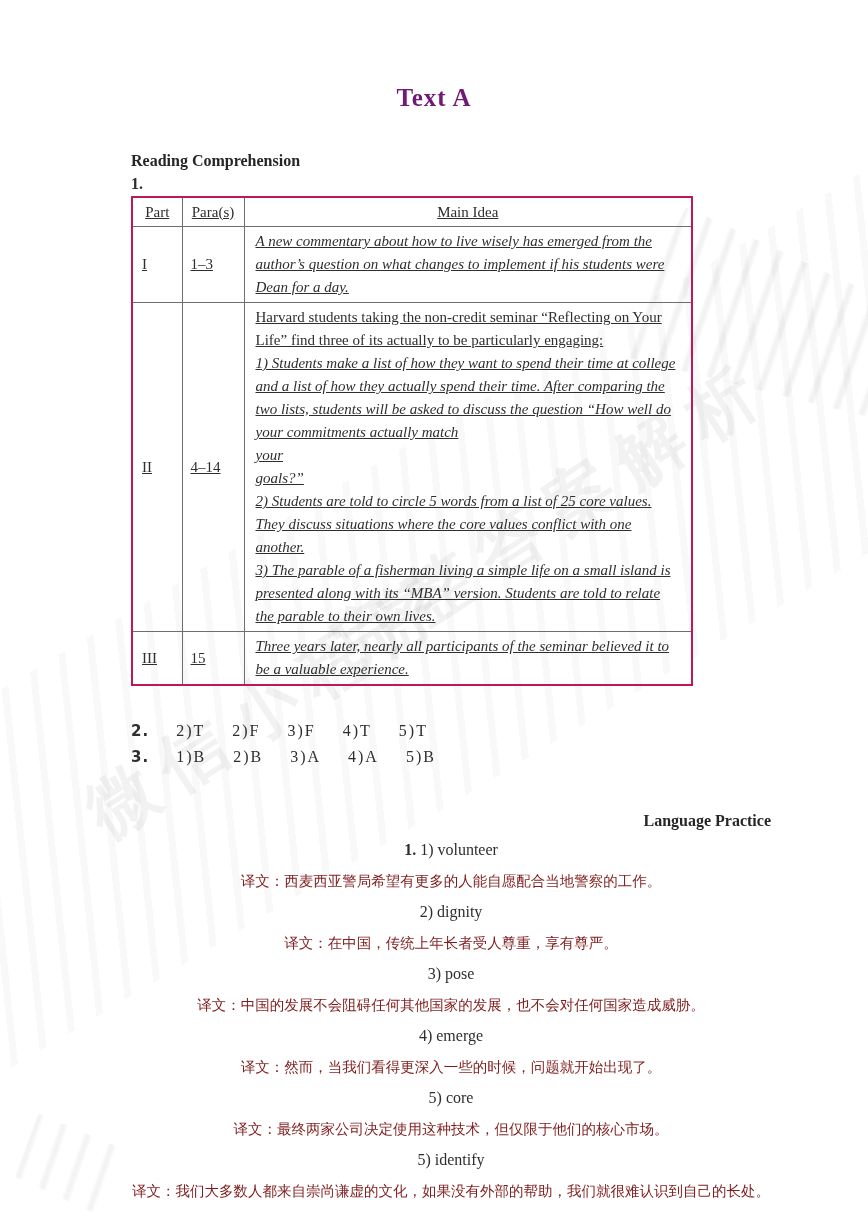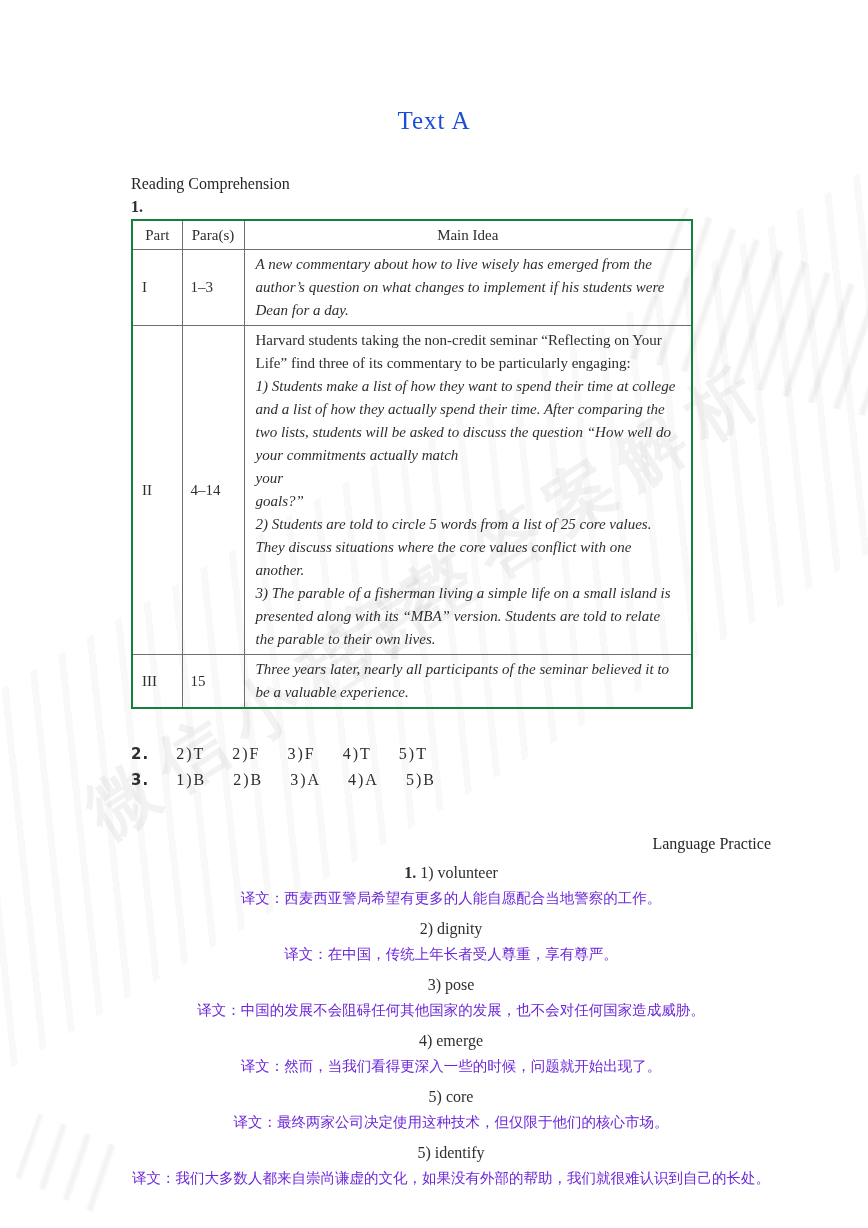--- a/index.html
+++ b/index.html
@@ -40,48 +40,48 @@
     transform:rotate(-6deg);
     filter:blur(1px);
   }
   .swoosh-tr { right:-40px; top:200px; width:300px; height:230px; opacity:0.55;
                clip-path:polygon(30% 0, 100% 55%, 85% 100%, 0 60%); }
   .swoosh-bl { left:14px; bottom:8px; width:120px; height:110px; opacity:0.5;
                clip-path:polygon(25% 0, 100% 45%, 70% 100%, 0 55%); }
   
   .content { position:relative; z-index:1; }
   .title {
-    margin:0; padding-top:107px;
+    margin:0; padding-top:84px;
     text-align:center;
-    font-size:25px; font-weight:normal; color:#1d4ed8;
+    font-size:25px; font-weight:bold; color:#701a75;
     letter-spacing:1px;
   }
   .body-col { margin-left:131px; width:640px; }
   .section-heading {
     margin:0; padding:0;
-    font-size:16px; font-weight:normal; color:#262626;
+    font-size:16px; font-weight:bold; color:#262626;
   }
   .rc-heading { margin-top:40px; }
   .q-num { font-size:16px; font-weight:bold; margin-top:5px; }
   
   table.rc {
     border-collapse:collapse;
     margin-top:3px;
     table-layout:fixed;
     width:560px;
     font-size:15px;
   }
   table.rc col.c-part { width:50px; }
   table.rc col.c-paras { width:62px; }
   table.rc col.c-idea { width:448px; }
   table.rc th, table.rc td {
     border:1px solid #6e6e6e;
     vertical-align:middle;
   }
-  table.rc { border:2px solid #15803d; }
+  table.rc { border:2px solid #be185d;text-decoration:underline; }
   table.rc th {
     font-weight:normal; text-align:center;
     padding:3px 2px; height:22px;
   }
   td.part-cell { text-align:left; padding:2px 2px 2px 9px; }
   td.paras-cell { text-align:left; padding:2px 2px 2px 8px; }
   td.idea-cell {
     text-align:left; padding:3px 11px; line-height:23px;
     vertical-align:top;
   }
@@ -92,22 +92,22 @@
   .ans-line { line-height:26px; letter-spacing:1px; }
   .ans-label { font-weight:bold; font-family:"DejaVu Sans","Liberation Sans",sans-serif; font-size:15px; }
   .ans-item { margin-left:27px; letter-spacing:2px; }
   .ans-item:first-of-type { margin-left:17px; }
   
   .lp-heading { margin-top:42px;text-align:right; }
   .lp-list { margin-top:6px;text-align:center; }
   .lp-word { font-size:16px; line-height:22px; margin-top:9px; color:#2e2e2e; }
   .lp-word .lead-num { font-weight:bold; }
   .lp-trans {
-    font-size:14.5px; line-height:22px; margin-top:3px;
-    color:#6d28d9;
+    font-size:14.5px; line-height:22px; margin-top:9px;
+    color:#7f1d1d;
     font-family:Liberation Sans, sans-serif;
   }
 </style>
 </head>
 <body>
 
 <div class="page">
 
   <div class="decor-layer">
     <div class="band"></div>
@@ -139,21 +139,21 @@
         </tr>
         <tr>
           <td class="part-cell">I</td>
           <td class="paras-cell">1–3</td>
           <td class="idea-cell it">A new commentary about how to live wisely has emerged from the author’s question on what changes to implement if his students were Dean for a day.</td>
         </tr>
         <tr>
           <td class="part-cell">II</td>
           <td class="paras-cell">4–14</td>
           <td class="idea-cell">
-            <div>Harvard students taking the non-credit seminar “Reflecting on Your Life” find three of its commentary to be particularly engaging:</div>
+            <div>Harvard students taking the non-credit seminar “Reflecting on Your Life” find three of its actually to be particularly engaging:</div>
             <div class="it prewrap">1) Students make a list of how they want to spend their time at college and a list of how they actually spend their time. After comparing the two lists, students will be asked to discuss the question “How well do your commitments actually match
 your
 goals?”</div>
             <div class="it">2) Students are told to circle 5 words from a list of 25 core values. They discuss situations where the core values conflict with one another.</div>
             <div class="it">3) The parable of a fisherman living a simple life on a small island is presented along with its “MBA” version. Students are told to relate the parable to their own lives.</div>
           </td>
         </tr>
         <tr>
           <td class="part-cell">III</td>
           <td class="paras-cell">15</td>

